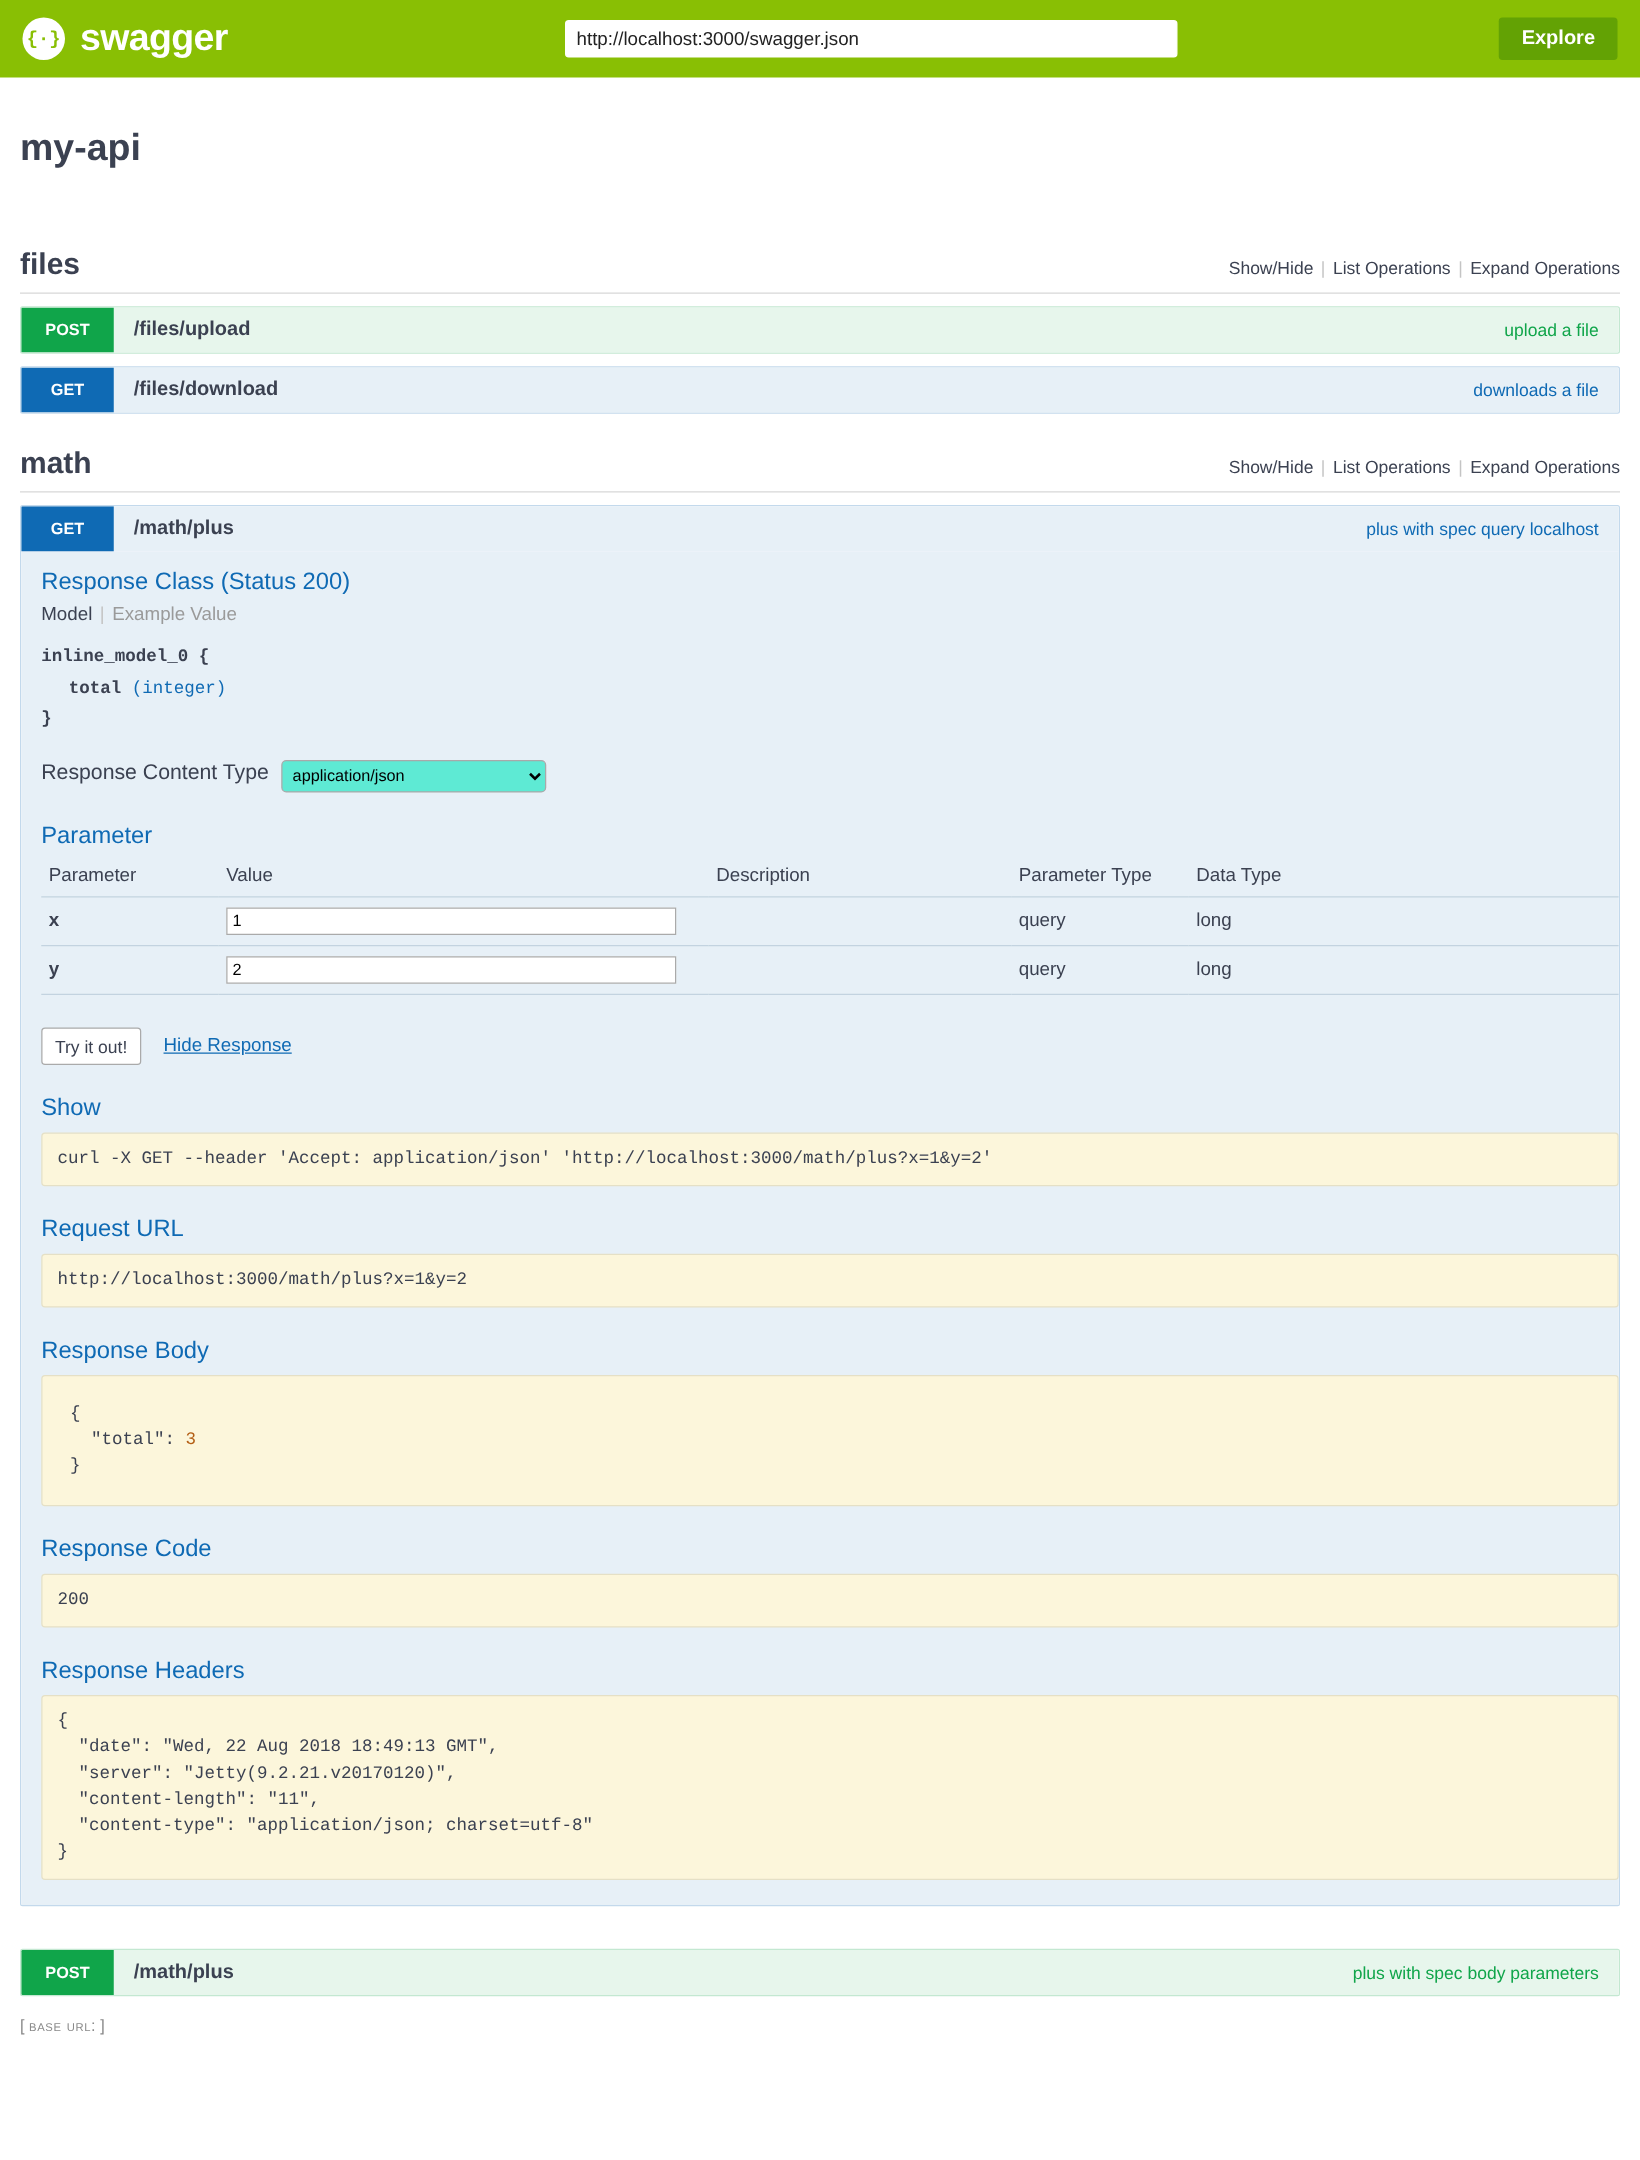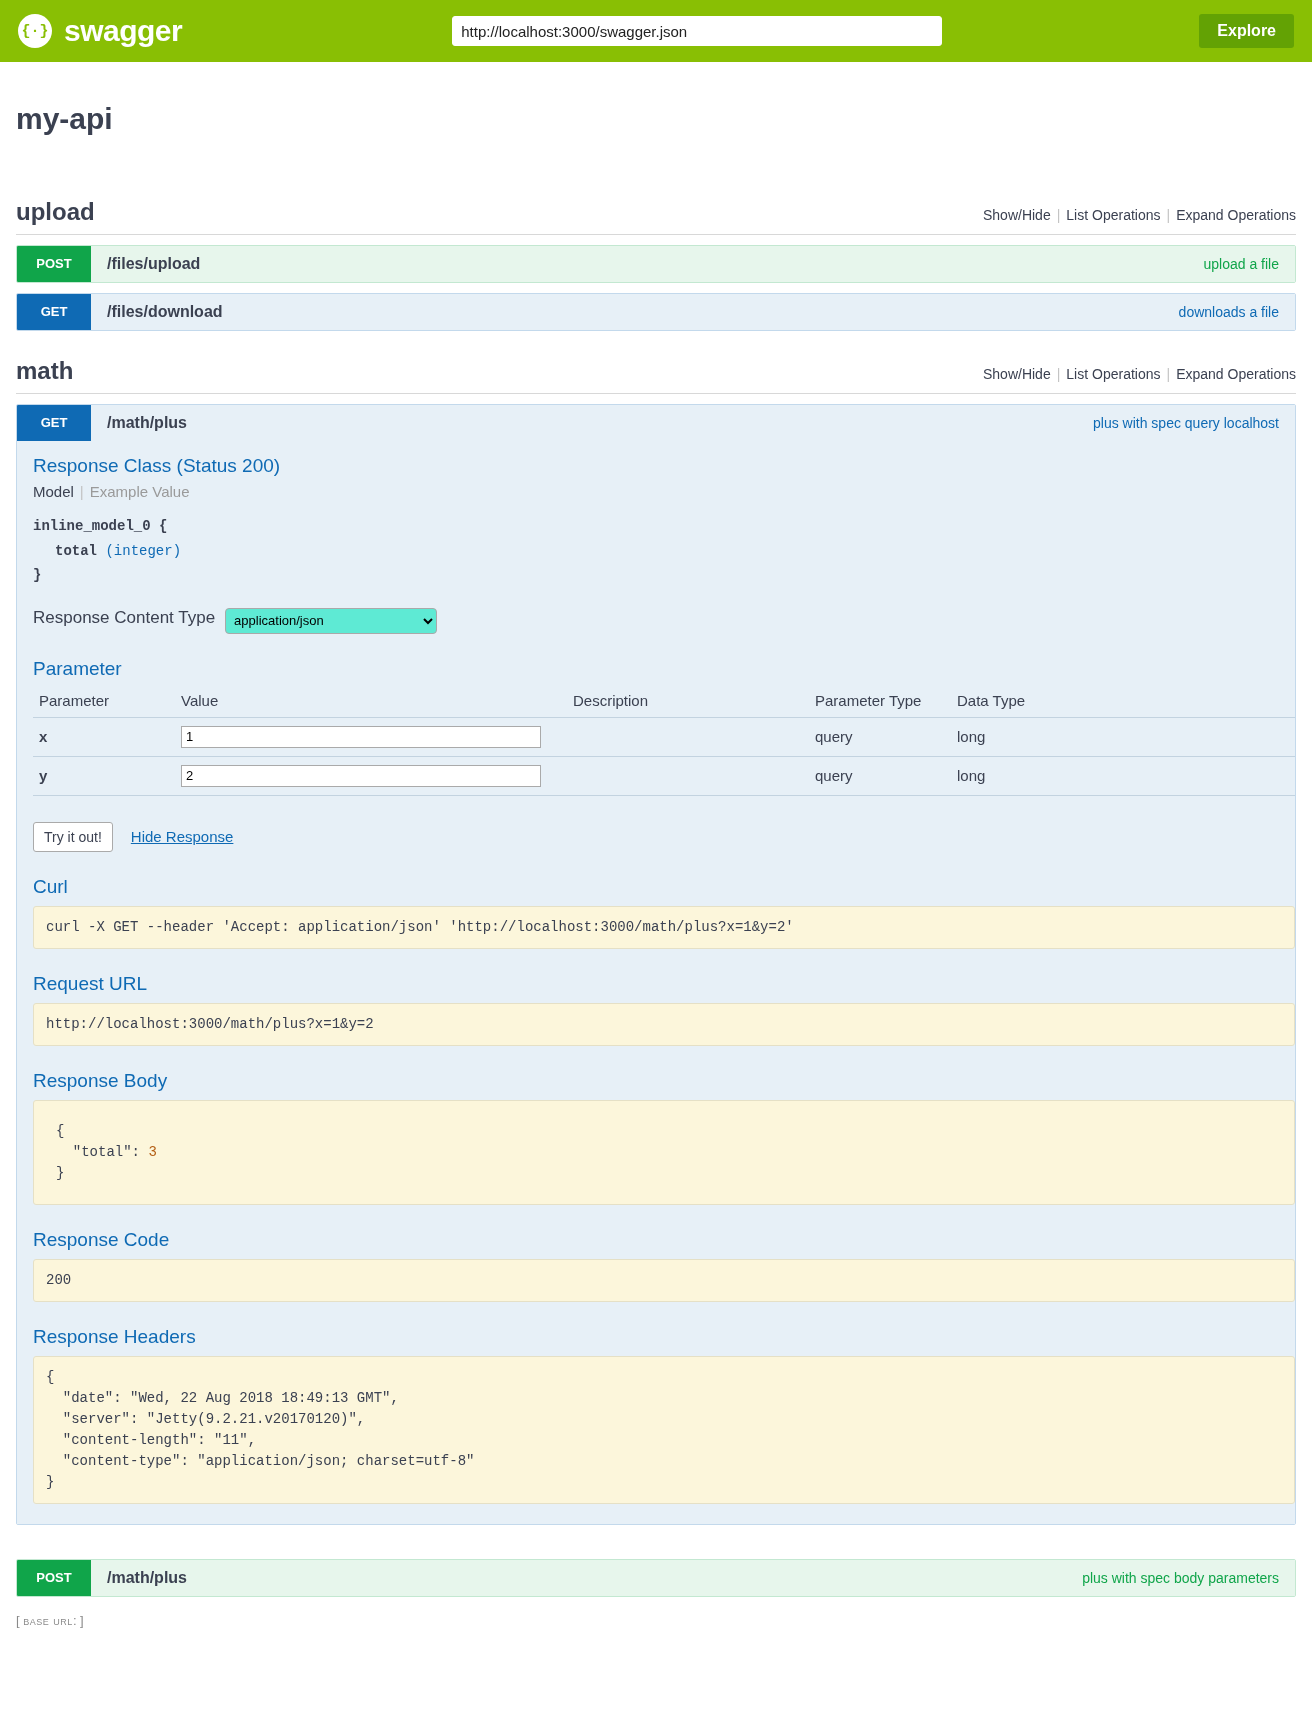--- a/index.html
+++ b/index.html
@@ -273,21 +273,21 @@
   </div>
   <input class="url-input" type="text" value="http://localhost:3000/swagger.json" placeholder="http://example.com/api" style="">
   <button class="explore-btn">Explore</button>
 </div>
 
 <div class="page">
 
   <h1 class="api-title">my-api</h1>
 
   <div class="resource-head">
-    <div class="resource-name">upload</div>
+    <div class="resource-name">files</div>
     <div class="resource-ops">
       <a>Show/Hide</a><span class="sep">|</span><a>List Operations</a><span class="sep">|</span><a>Expand Operations</a>
     </div>
   </div>
 
   <div class="op op-post">
     <div class="op-head">
       <div class="method m-post">POST</div>
       <div class="path">/files/upload</div>
       <div class="summary">upload a file</div>
@@ -372,21 +372,21 @@
             <td>long</td>
           </tr>
         </tbody>
       </table>
 
       <div class="action-row">
         <button class="tryit">Try it out!</button>
         <a class="hide-response">Hide Response</a>
       </div>
 
-      <div class="subsection-title">Curl</div>
+      <div class="subsection-title">Show</div>
       <pre class="code">curl -X GET --header 'Accept: application/json' 'http://localhost:3000/math/plus?x=1&amp;y=2'</pre>
 
       <div class="subsection-title">Request URL</div>
       <pre class="code">http://localhost:3000/math/plus?x=1&amp;y=2</pre>
 
       <div class="subsection-title">Response Body</div>
       <pre class="code tall"><span>{</span>
 <span>  "total": </span><span class="json-num">3</span>
 <span>}</span></pre>
 

